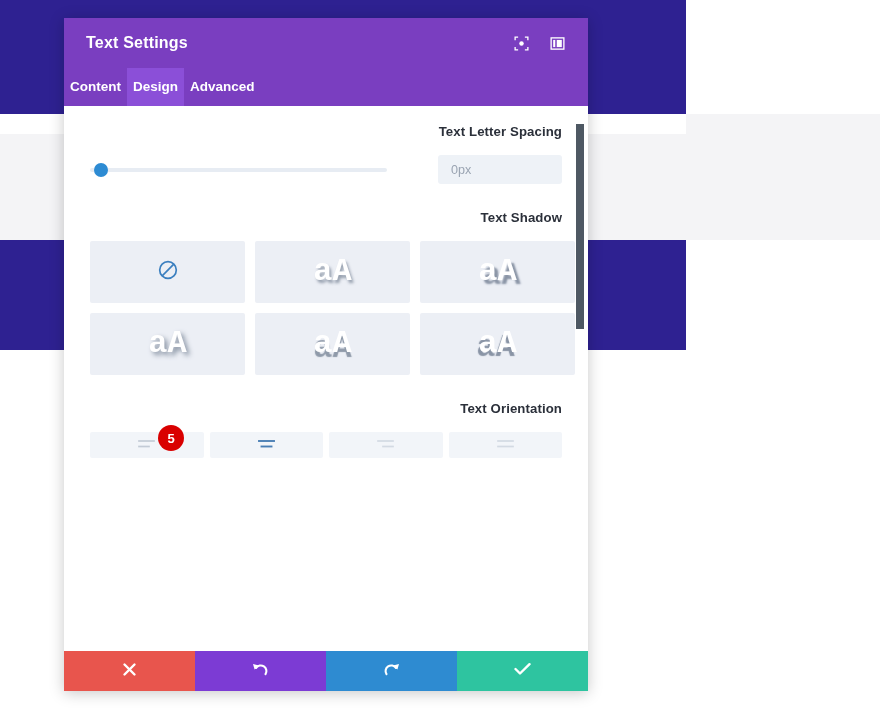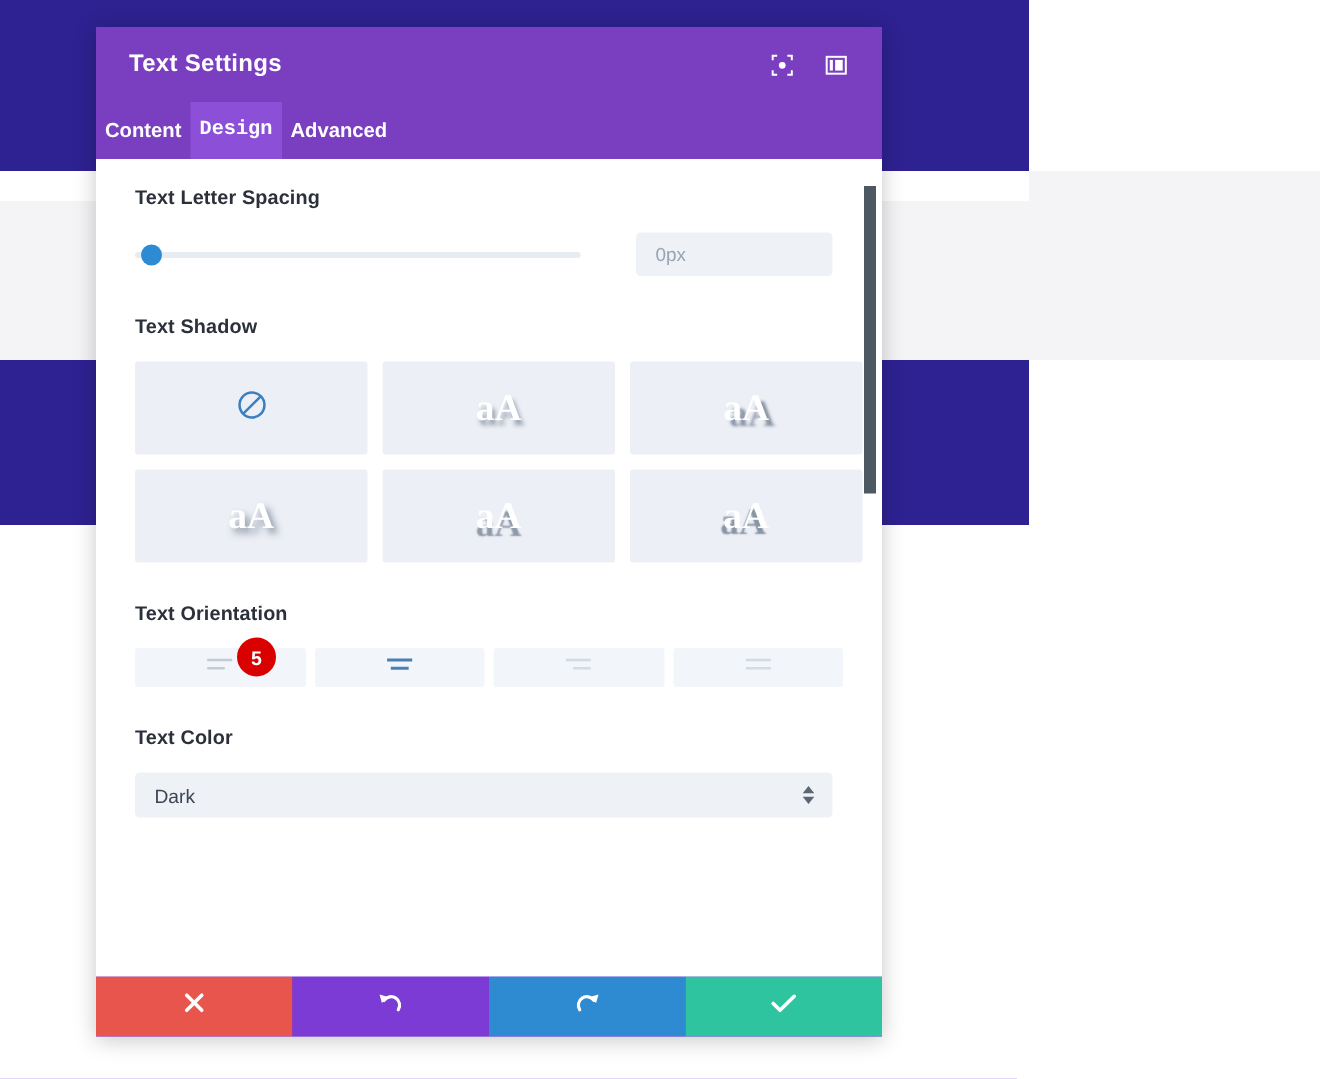--- a/index.html
+++ b/index.html
@@ -70,42 +70,42 @@
   #modal-tabs {
     height: 38px; background: #7a3ec0;
     display: flex; flex: none;
   }
   .tab {
     height: 38px; line-height: 38px;
     padding: 0 6px;
     color: #ffffff; font-size: 13.5px; font-weight: bold;
     cursor: pointer; white-space: nowrap;
   }
-  .tab.active { background: #8b4fd8; font-family: Liberation Mono, monospace; }
+  .tab.active { background: #8b4fd8; }
 
   
   #modal-body {
     flex: 1; position: relative;
     overflow: hidden;
     background: #ffffff;
   }
   #modal-scroll {
     position: absolute; inset: 0;
     padding: 0 0 0 0;
   }
-  #panel-inner { padding: 18px 26px 4px 26px; }
+  #panel-inner { padding: 18px 26px 4px 26px; text-align: right; }
 
   .field { margin-bottom: 26px; }
   .field-label {
     font-size: 13.2px; color: #2b303a; font-weight: bold;
     margin-bottom: 16px; letter-spacing: .1px;
   }
 
   
-  .slider-row { display: flex; align-items: center; }
+  .slider-row { display: flex; align-items: center; gap: 14px; }
   .slider-wrap { position: relative; width: 297px; height: 20px; flex: none; }
   .slider-track {
     position: absolute; left: 0; top: 8px; width: 297px; height: 4px;
     background: #e7ecf3; border-radius: 2px;
   }
   .slider-knob {
     position: absolute; top: 3px; width: 14px; height: 14px;
     border-radius: 50%; background: #2d8bd3;
     cursor: pointer;
   }
@@ -121,22 +121,22 @@
   .shadow-grid {
     display: grid; grid-template-columns: repeat(3, 155px);
     gap: 10px 10px;
   }
   .shadow-cell {
     height: 62px; background: #eceff5; border-radius: 2px;
     display: flex; align-items: center; justify-content: center;
     cursor: pointer;
   }
   .shadow-sample {
-    font-family: Liberation Serif, serif;
-    font-size: 25px; font-weight: bold;
+    font-family: Liberation Mono, monospace;
+    font-size: 32px; font-weight: bold;
     color: #ffffff; line-height: 1;
     user-select: none;
   }
   .sd1 { text-shadow: 2px 3px 3px rgba(120,132,150,.75); }
   .sd2 { text-shadow: 4px 4px 2px rgba(120,132,150,.85); }
   .sd3 { text-shadow: 3px 3px 5px rgba(120,132,150,.9); }
   .sd4 { text-shadow: 0px 5px 1px rgba(120,132,150,.8); }
   .sd5 { text-shadow: -2px 4px 1px rgba(120,132,150,.85); }
 
   
@@ -329,34 +329,20 @@
                       <line x1="1" y1="8.5" x2="16" y2="8.5"></line>
                     </g>
                   </svg>
                 </span>
               </div>
 
               <div class="badge">5</div>
             </div>
           </div>
 
-          <div class="field">
-            <div class="field-label">Text Color</div>
-            <div class="select-box">
-              <span>Dark</span>
-              <span class="select-arrows">
-                <svg width="8" height="5" viewBox="0 0 8 5">
-                    <polygon points="4,0 8,5 0,5" fill="#5c6675"></polygon>
-                  </svg>
-                <svg width="8" height="5" viewBox="0 0 8 5">
-                    <polygon points="0,0 8,0 4,5" fill="#5c6675"></polygon>
-                  </svg>
-              </span>
-            </div>
-          </div>
 
         </div>
 
       </div>
 
       <div id="scrollbar-track">
         <div id="scrollbar-thumb"></div>
       </div>
     </div>
 

